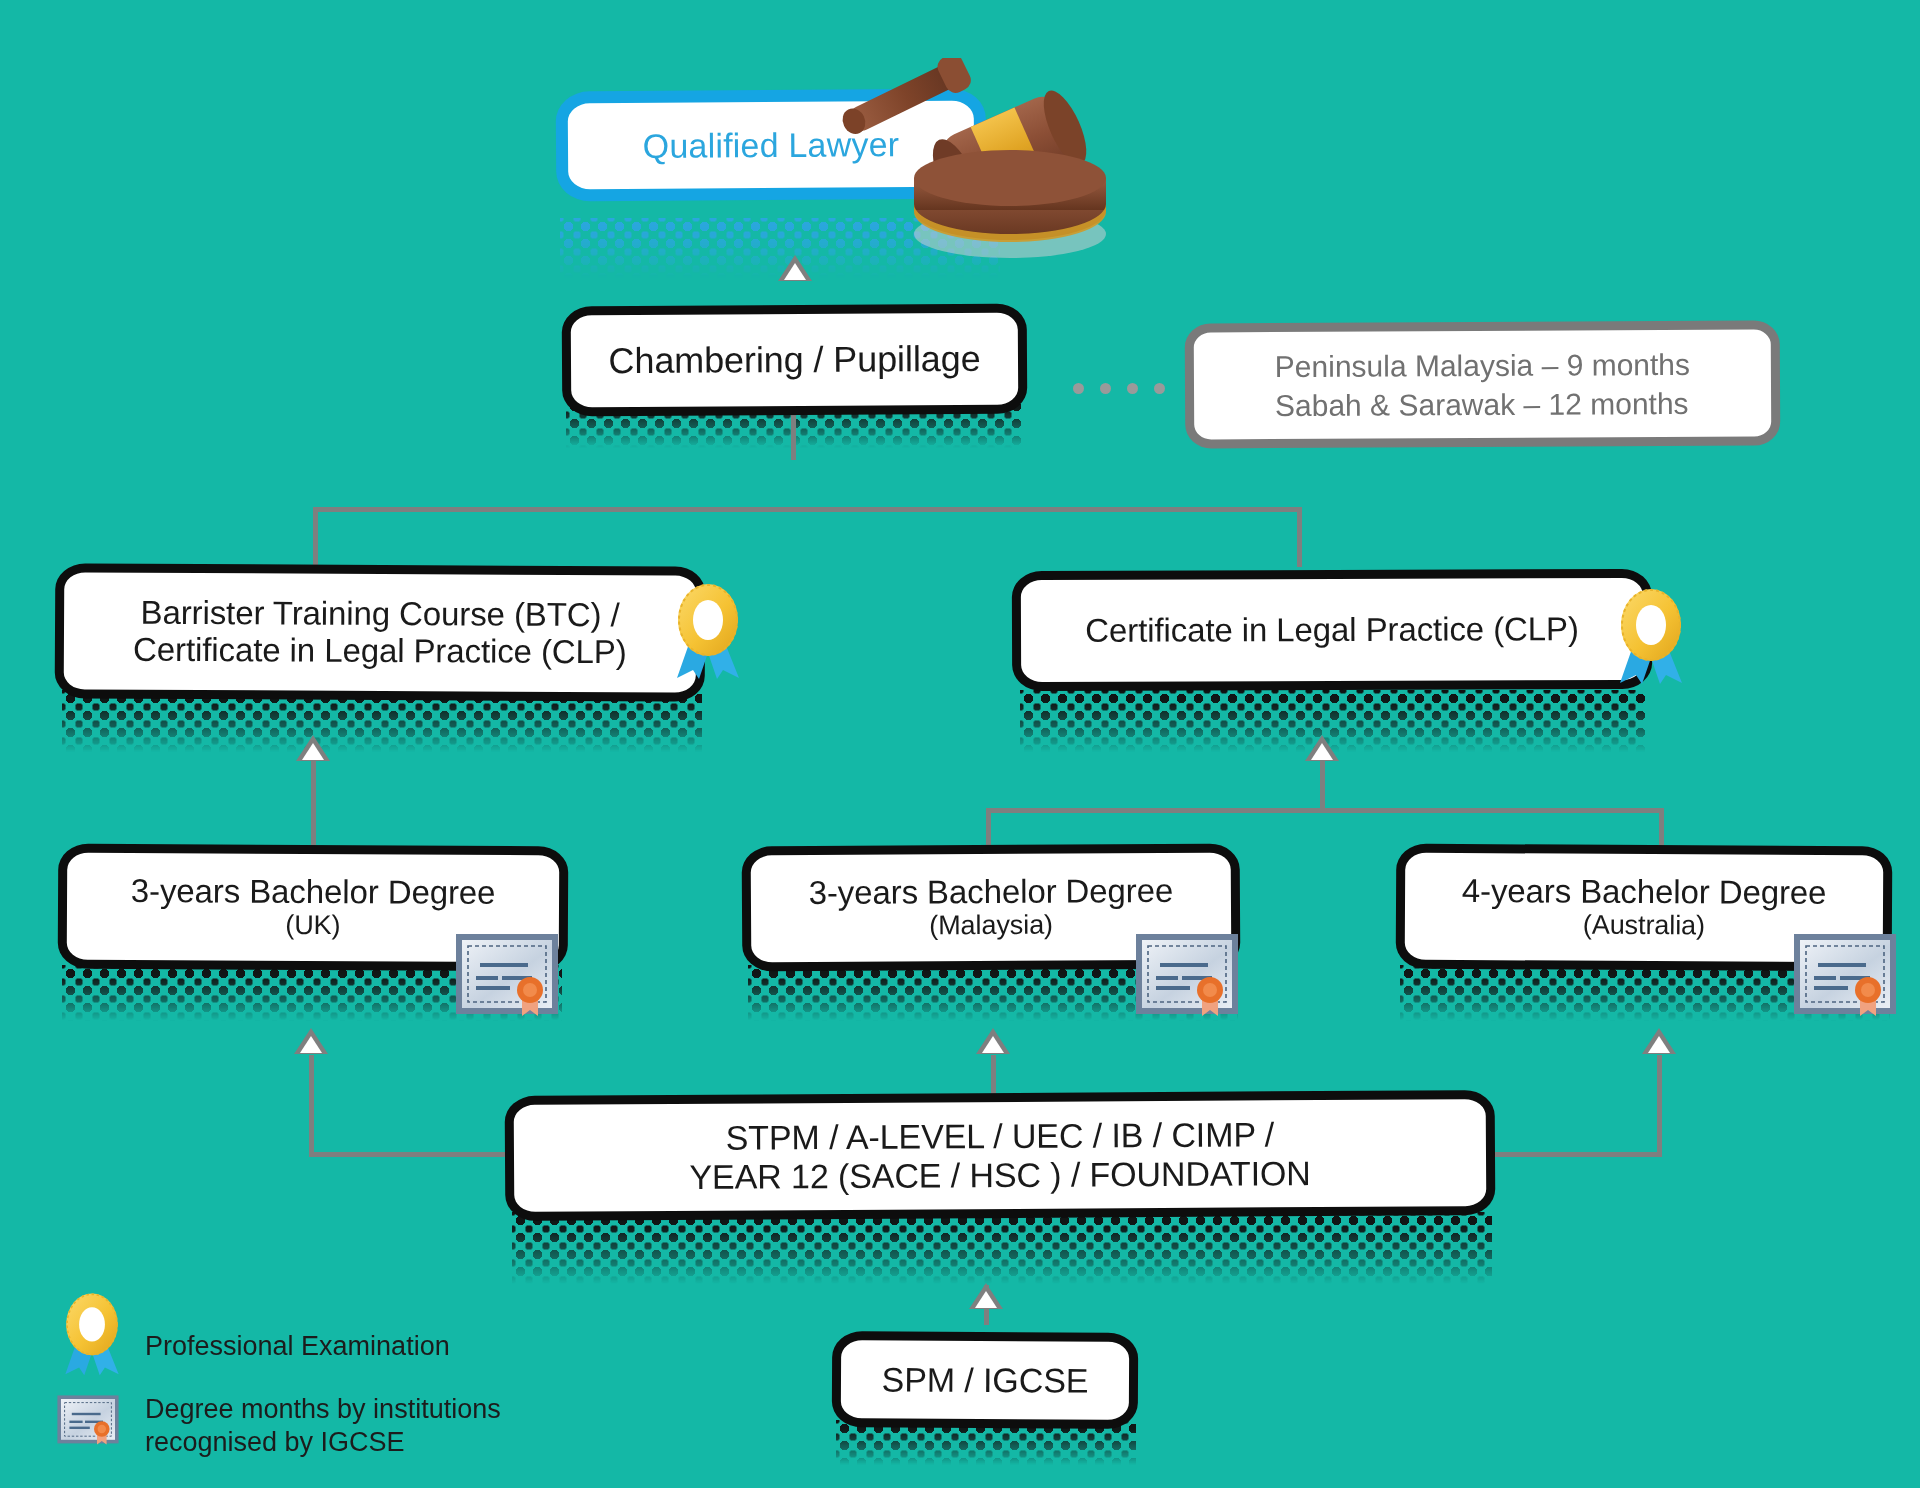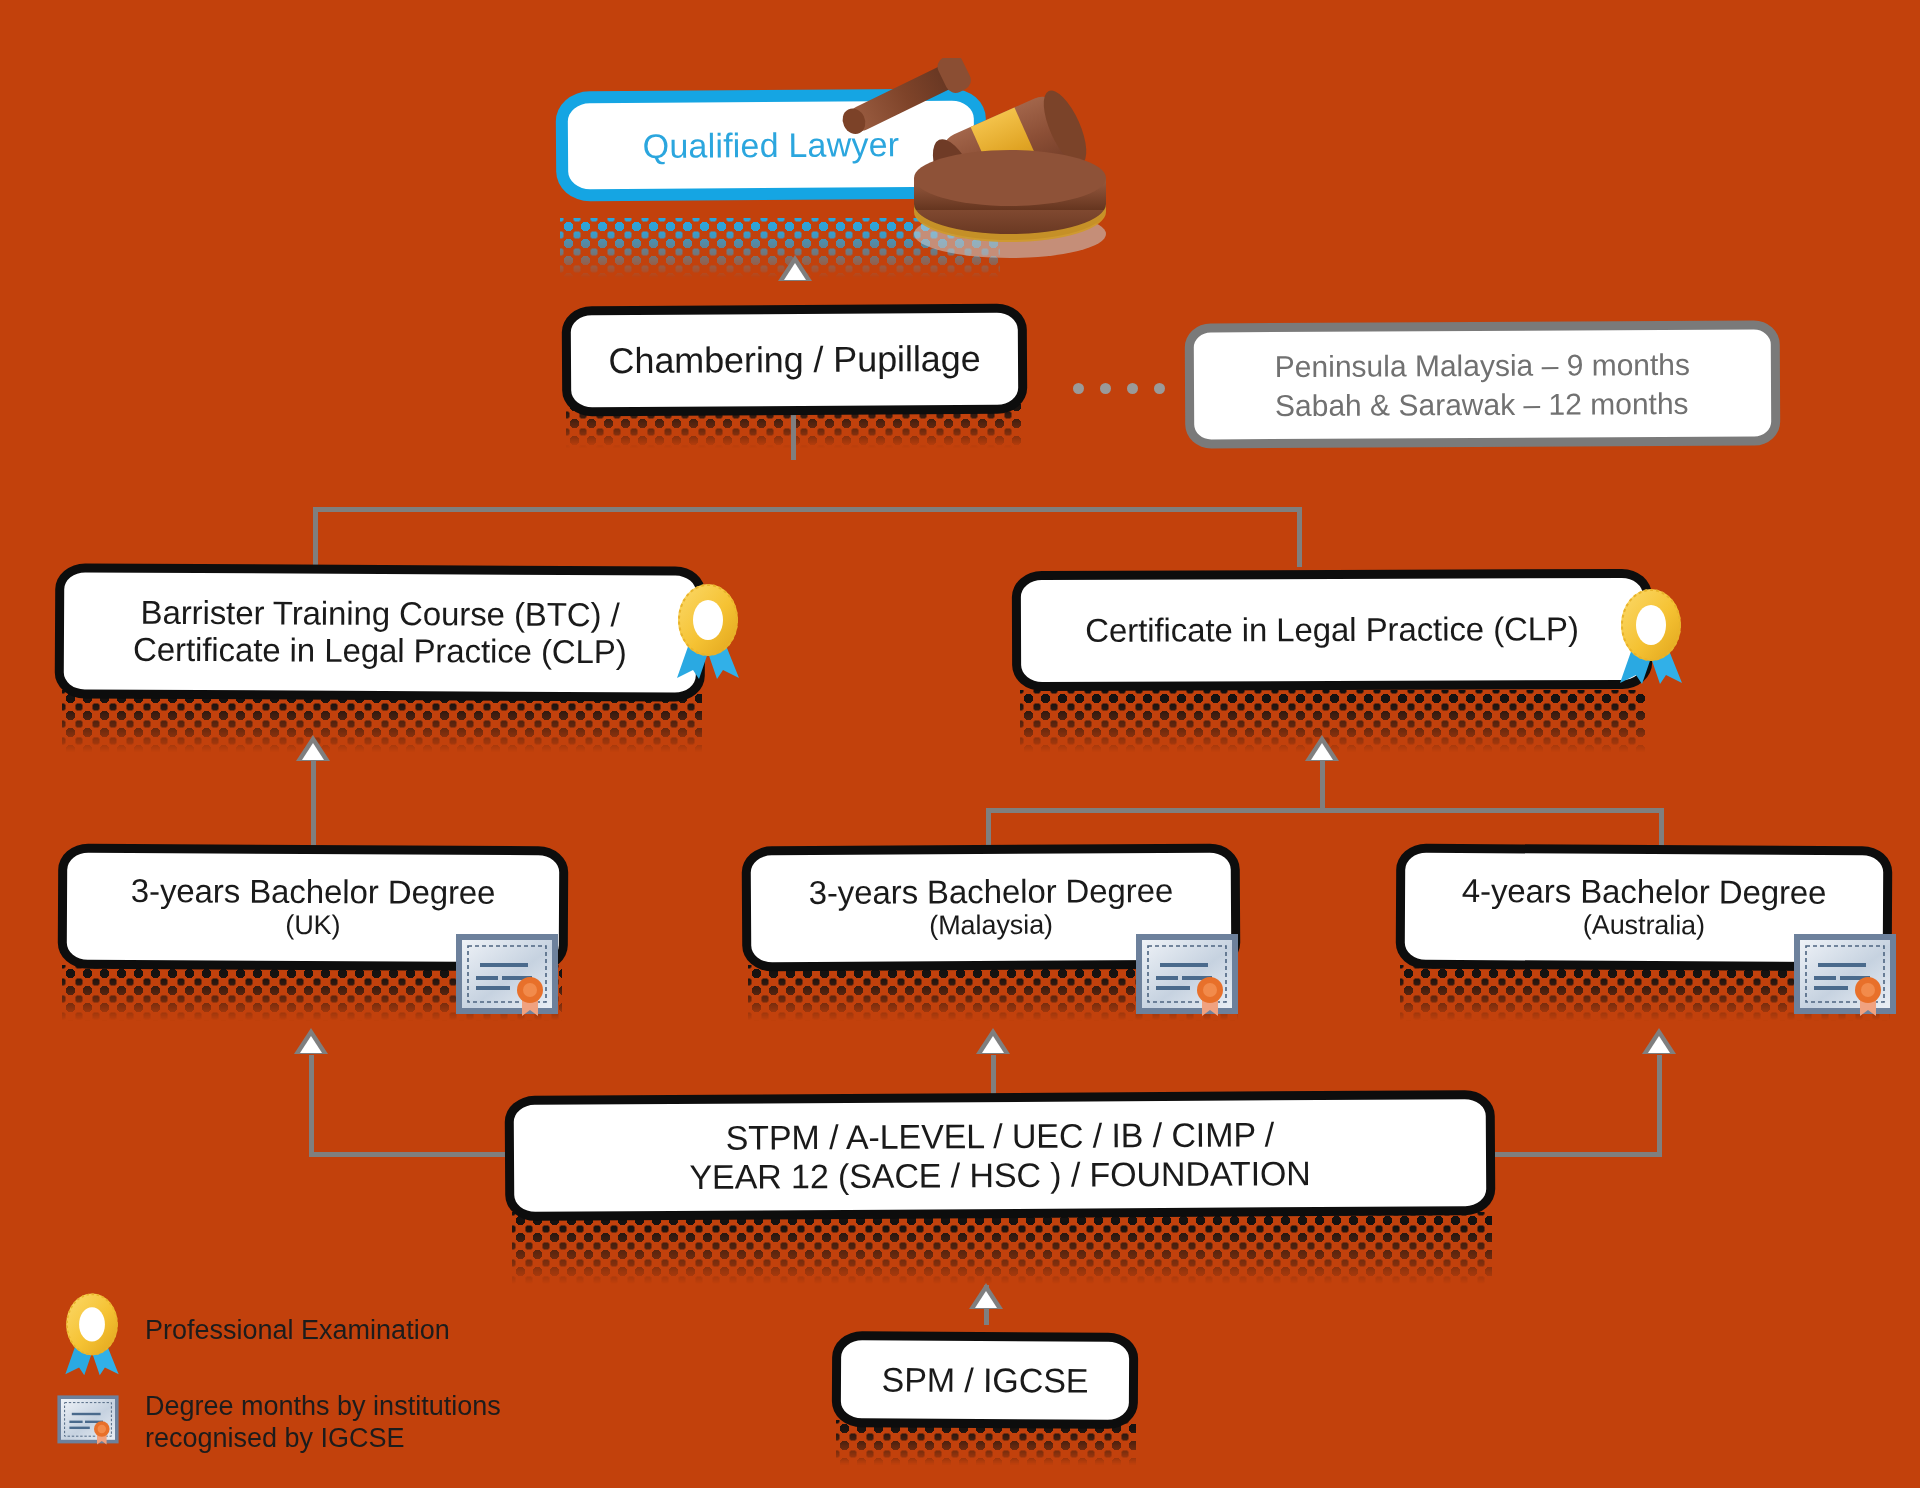--- a/index.html
+++ b/index.html
@@ -5,21 +5,21 @@
   html,body{margin:0;padding:0;background:#ffffff;}
   body{
     font-family:"Liberation Sans", sans-serif;
     color:#1a1a1a;
     -webkit-font-smoothing:antialiased;
   }
   #canvas{
     position:relative;
     width:1920px;
     height:1488px;
-    background:#c2410c;
+    background:#14b8a6;
     overflow:hidden;
   }
   
   .node{
     position:absolute;
     box-sizing:border-box;
     background:#ffffff;
     border:9px solid #0d0d0d;
     border-radius:30px/26px;
     display:flex;
@@ -123,21 +123,21 @@
   .dots-link i{
     display:block;width:11px;height:11px;border-radius:50%;background:#9a9a9a;
   }
 
   
   .rosette{position:absolute;width:86px;height:104px;z-index:9;}
   .certicon{position:absolute;width:110px;height:90px;z-index:9;}
 
   
   #legend{position:absolute;left:55px;top:1288px;z-index:8;}
-  .legend-row{display:flex;align-items:center;margin-bottom:22px;}
+  .legend-row{display:flex;align-items:flex-end;margin-bottom:22px;}
   .legend-ico{position:relative;width:74px;height:74px;flex:0 0 74px;margin-right:16px;}
   .legend-txt{font-size:27px;line-height:1.2;color:#1c1c1c;padding-top:10px;}
   .legend-row.second .legend-txt{padding-top:2px;}
 
   
   #gavel{position:absolute;left:838px;top:58px;width:290px;height:210px;z-index:8;}
 </style>
 </head>
 <body>
 

